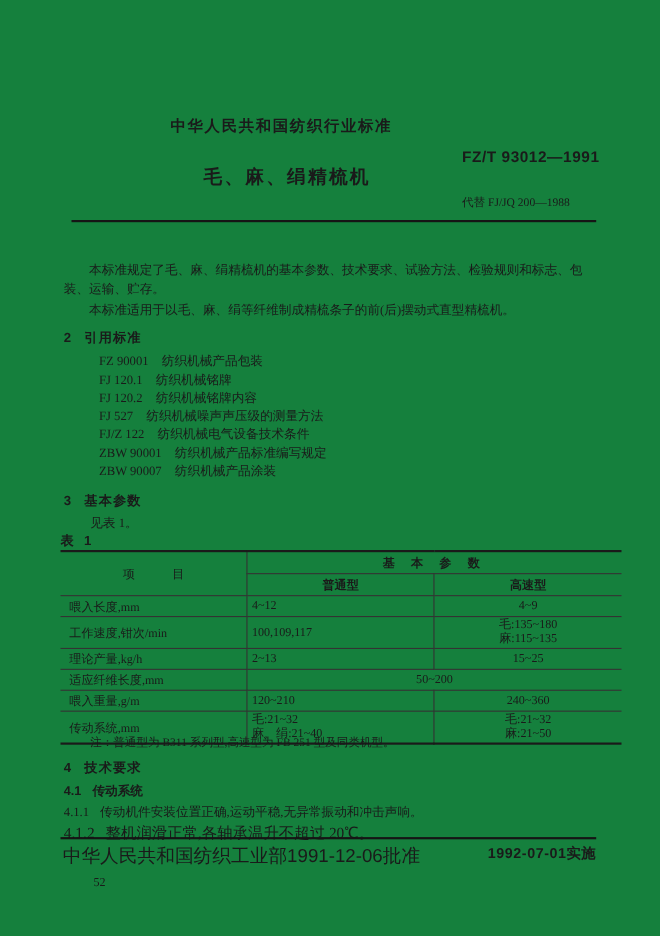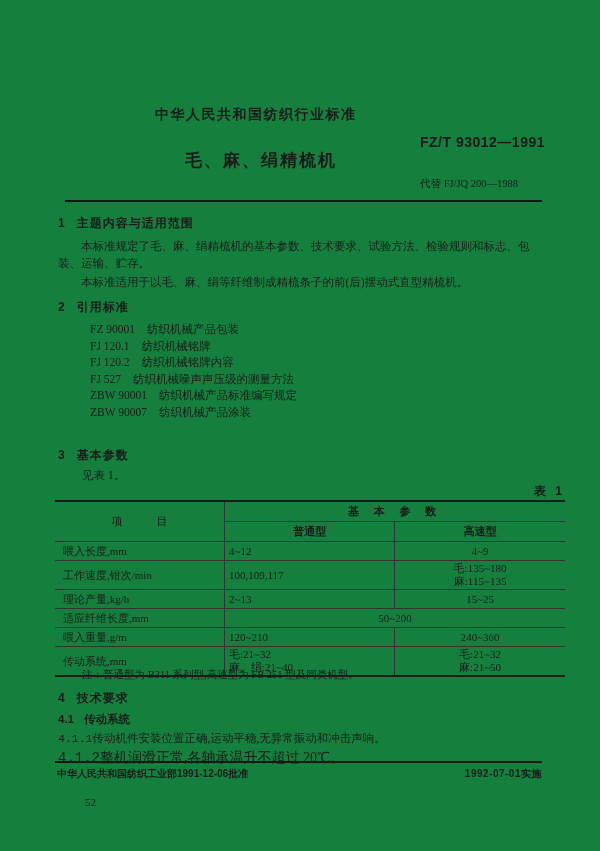--- a/index.html
+++ b/index.html
@@ -53,21 +53,21 @@
   .s1-p2 { left:58px; top:274px; width:494px; text-indent:2em; }
 
   .s2-h { left:58px; top:299px; }
   .refs { left:90px; top:321px; font-size:11.5px; line-height:16.6px; }
   .refs .ref-line { white-space:nowrap; }
   .refs .ref-code { margin-right:12px; }
 
   .s3-h { left:58px; top:447px; }
   .s3-see { left:82px; top:468px; font-size:11.5px; }
   .tbl-caption {
-    left:55px; top:483px; width:510px; text-align:right;
+    left:55px; top:483px; width:510px; text-align:left;
     font-family:"Liberation Sans", sans-serif; font-weight:bold; font-size:12px;
     letter-spacing:3px;
   }
 
   
   .tbl-wrap { left:55px; top:500px; width:510px; }
   table.ptable {
     border-collapse:collapse; width:510px;
     font-size:11px; table-layout:fixed;
     border-top:2px solid #1a1a1a;
@@ -92,62 +92,60 @@
 
   .s4-h { left:58px; top:690px; }
   .s4-41 {
     left:58px; top:712px;
     font-family:"Liberation Sans", sans-serif; font-weight:600; font-size:11.5px;
   }
   .s4-41 .num { margin-right:10px; }
   .s4-411 { left:58px; top:731px; font-size:11.5px; }
   .s4-412 { left:58px; top:749px; font-size:14px; }
   .s4-411 .num, .s4-412 .num {
-    font-family:Liberation Mono, monospace; 
+    font-family:Liberation Serif, serif; margin-right:10px;
   }
 
   
   .rule-bottom { left:55px; top:761px; width:487px; height:2px; background:#151515; }
   .ft-approved {
     left:57px; top:767px;
-    font-family:"Liberation Sans", sans-serif; font-weight:bold; font-size:10px;
+    font-family:"Liberation Sans", sans-serif; font-weight:normal; font-size:17px;
   }
   .ft-impl {
     right:58px; top:767px;
-    font-family:"Liberation Sans", sans-serif; font-weight:bold; font-size:10px;
+    font-family:"Liberation Sans", sans-serif; font-weight:bold; font-size:13px;
     letter-spacing:0.5px;
     margin-left:32px;
   }
   .page-num { left:85px; top:796px; font-size:11px; }
 </style>
 </head>
 <body>
 
 <div class="page">
 
   <div class="abs std-class">中华人民共和国纺织行业标准</div>
   <div class="abs std-no">FZ/T 93012—1991</div>
   <div class="abs doc-title">毛、麻、绢精梳机</div>
   <div class="abs replaces">代替 FJ/JQ 200—1988</div>
   <div class="abs rule-top"></div>
 
-  <div class="abs sec-h s1-h">
-    <span class="num">1</span><span>主题内容与适用范围</span>
-  </div>
   <div class="abs body-text s1-p2">本标准适用于以毛、麻、绢等纤维制成精梳条子的前(后)摆动式直型精梳机。</div>
   <div class="abs body-text s1-p1">本标准规定了毛、麻、绢精梳机的基本参数、技术要求、试验方法、检验规则和标志、包装、运输、贮存。</div>
 
   <div class="abs sec-h s2-h">
     <span class="num">2</span><span>引用标准</span>
   </div>
   <div class="abs refs">
     <div class="ref-line"><span class="ref-code">FZ 90001</span><span>纺织机械产品包装</span></div>
     <div class="ref-line"><span class="ref-code">FJ 120.1</span><span>纺织机械铭牌</span></div>
     <div class="ref-line"><span class="ref-code">FJ 120.2</span><span>纺织机械铭牌内容</span></div>
     <div class="ref-line"><span class="ref-code">FJ 527</span><span>纺织机械噪声声压级的测量方法</span></div>
+    <div class="ref-line"><span class="ref-code">FJ/Z 122</span><span>纺织机械电气设备技术条件</span></div>
     <div class="ref-line"><span class="ref-code">ZBW 90001</span><span>纺织机械产品标准编写规定</span></div>
     <div class="ref-line"><span class="ref-code">ZBW 90007</span><span>纺织机械产品涂装</span></div>
   </div>
 
   <div class="abs sec-h s3-h">
     <span class="num">3</span><span>基本参数</span>
   </div>
   <div class="abs s3-see">见表 1。</div>
   <div class="abs tbl-caption">表 1</div>
 

